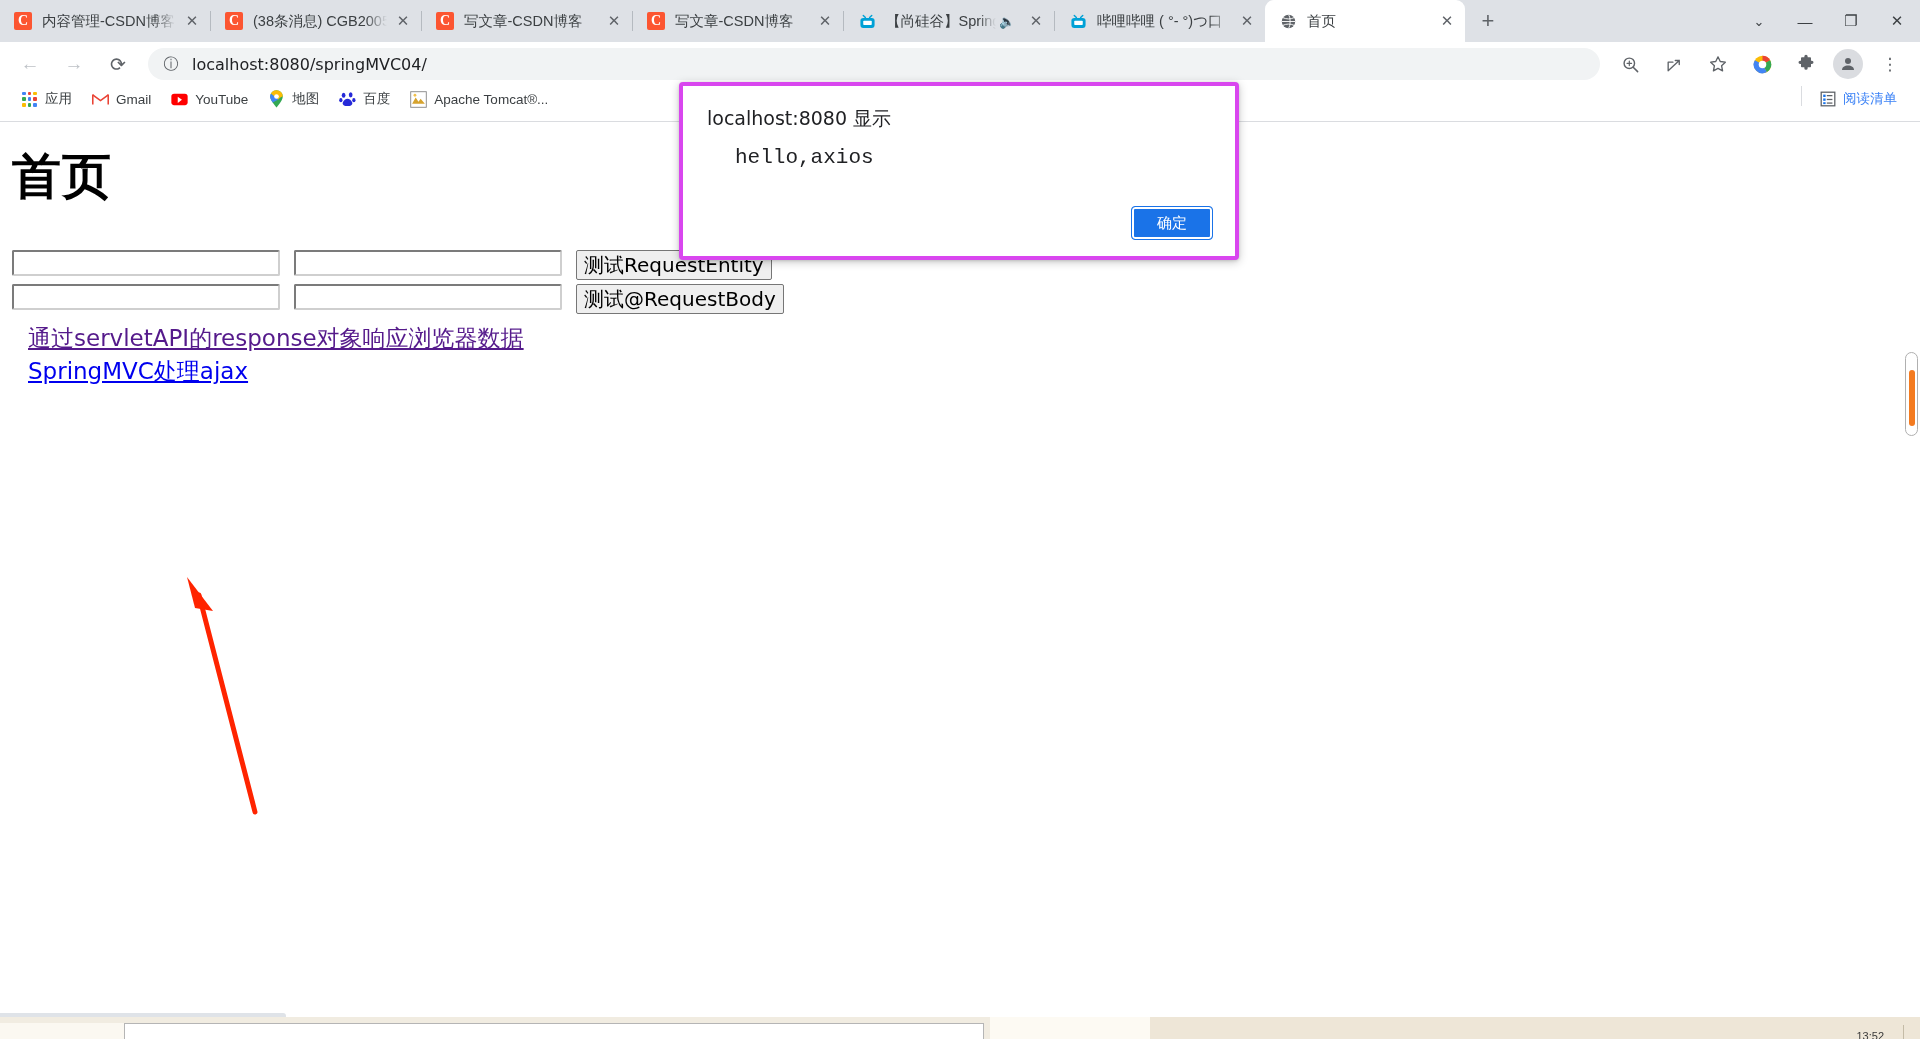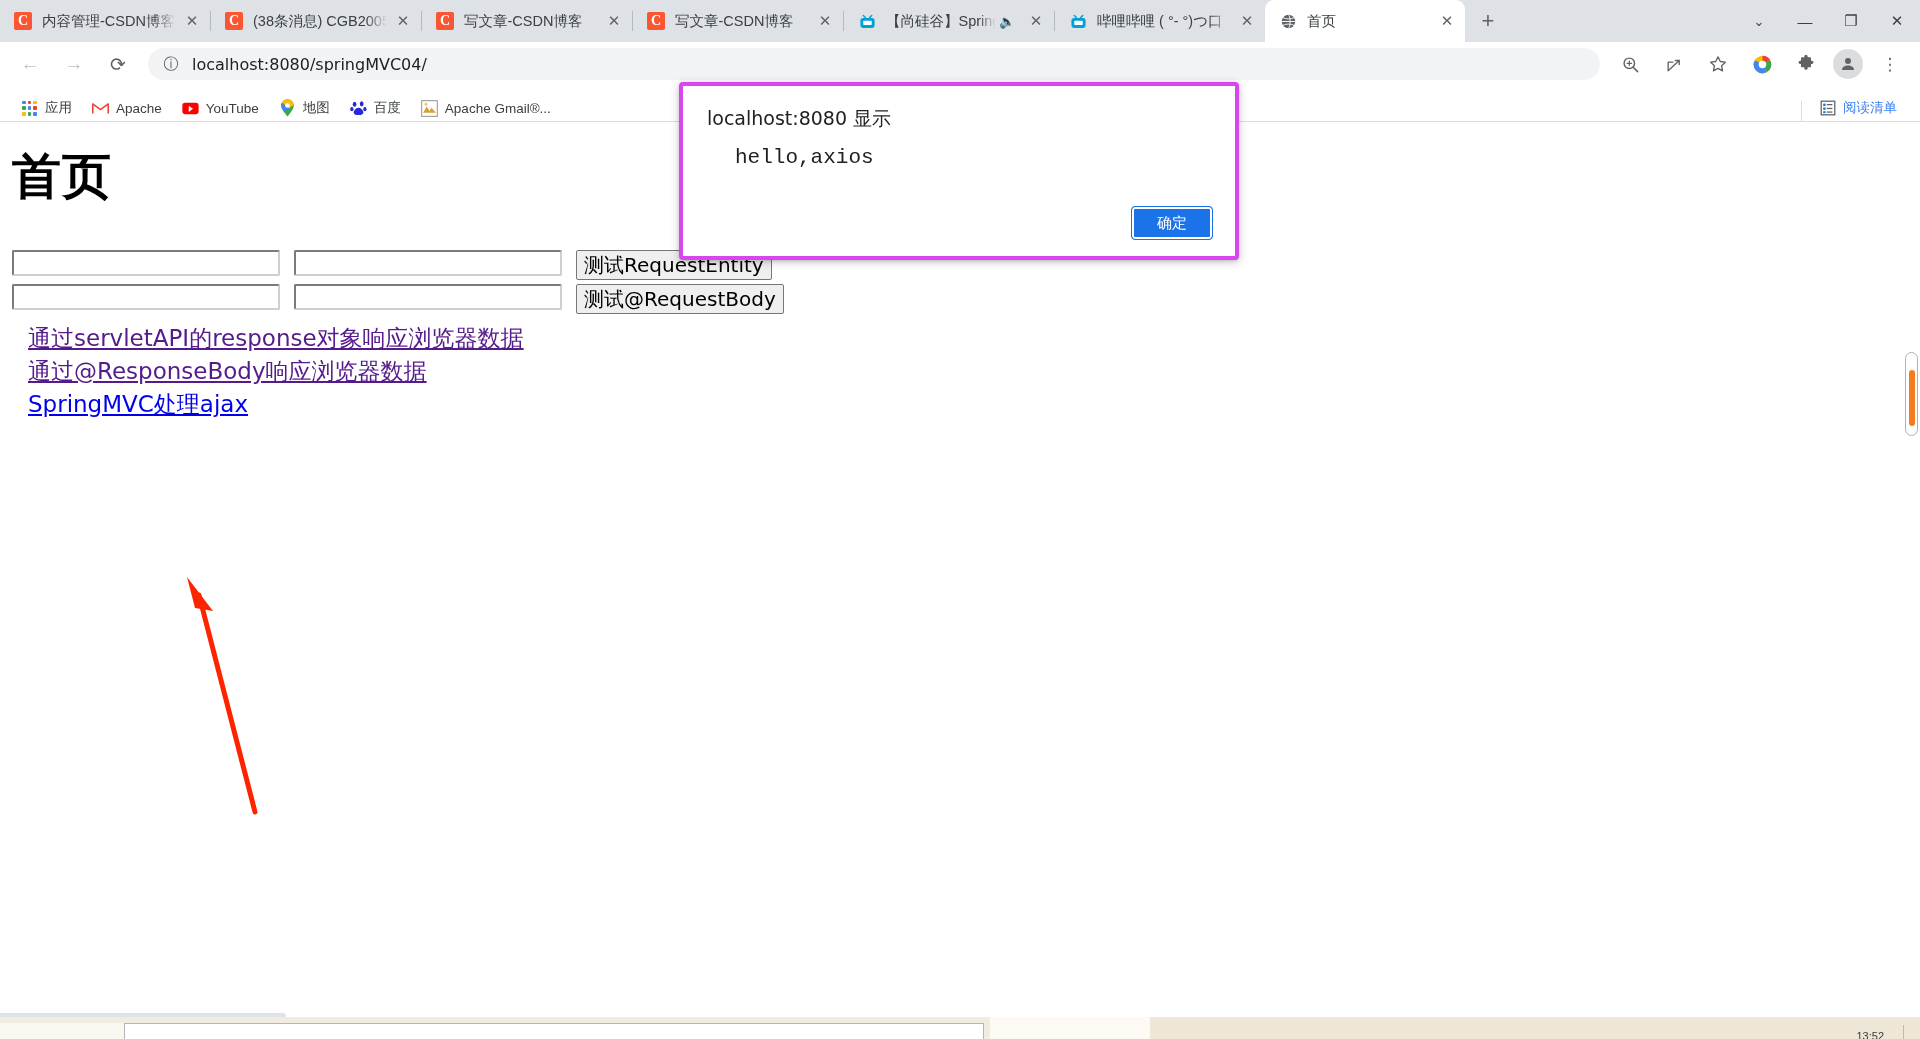--- a/index.html
+++ b/index.html
@@ -120,21 +120,21 @@
     background: #dadce0; color: #5f6368;
     display: flex; align-items: center; justify-content: center;
     margin: 0 5px; flex: 0 0 30px; font-size: 17px;
   }
 
   
   .bookmarks {
     position: absolute; top: 86px; left: 0;
     width: 1920px; height: 36px;
     background: #ffffff;
-    display: flex; align-items: flex-end;
+    display: flex; align-items: flex-start;
     padding: 0 12px;
     border-bottom: 1px solid #dadce0;
   }
   .bm {
     display: flex; align-items: center;
     height: 26px; padding: 0 9px; margin-right: 2px;
     border-radius: 4px;
     font-size: 13.5px; color: #3c4043;
     white-space: nowrap;
   }
@@ -442,21 +442,21 @@
     <span>应用</span>
   </div>
 
   <div class="bm">
     <span class="bm-ico">
       <svg width="17" height="13" viewBox="0 0 24 18" aria-hidden="true">
         <path d="M1 2.5l11 8 11-8" stroke="#ea4335" stroke-width="2.4" fill="none"></path>
         <path d="M1 2v14M23 2v14" stroke="#ea4335" stroke-width="2.4" fill="none"></path>
       </svg>
     </span>
-    <span>Apache</span>
+    <span>Gmail</span>
   </div>
 
   <div class="bm">
     <span class="bm-ico">
       <svg width="18" height="13" viewBox="0 0 24 17" aria-hidden="true">
         <rect x="0.5" y="0.5" width="23" height="16" rx="4" fill="#ff0000"></rect>
         <path d="M9.5 4.6l6 4.4-6 4.4z" fill="#fff"></path>
       </svg>
     </span>
     <span>YouTube</span>
@@ -488,21 +488,21 @@
   </div>
 
   <div class="bm">
     <span class="bm-ico">
       <svg width="17" height="17" viewBox="0 0 24 24" aria-hidden="true">
         <rect x="1" y="1" width="22" height="22" fill="#fff" stroke="#888" stroke-width="1.3"></rect>
         <path d="M3 18l5-9 4 6 3-4 6 7z" fill="#d6a32e"></path>
         <circle cx="7" cy="6" r="2" fill="#f2c14e"></circle>
       </svg>
     </span>
-    <span>Apache Gmail®...</span>
+    <span>Apache Tomcat®...</span>
   </div>
 
   <div class="bm-spacer"></div>
   <div class="bm-divider"></div>
 
   <div class="bm reading-list">
     <span class="bm-ico">
       <svg width="16" height="16" viewBox="0 0 20 20" aria-hidden="true">
         <rect x="1.5" y="1.5" width="17" height="17" fill="#fff" stroke="#5f6368" stroke-width="1.6"></rect>
         <rect x="4" y="4.5" width="3" height="3" fill="#1a73e8"></rect>
@@ -529,21 +529,20 @@
     </div>
     <div class="form-row">
       <input class="txt" type="text" value="" style="">
       <input class="txt" type="text" value="" style="">
       <button class="btn">测试@RequestBody</button>
     </div>
   </div>
 
   <div class="links">
     <a class="alink" href="#">通过servletAPI的response对象响应浏览器数据</a>
-    <a class="alink" href="#">通过@ResponseBody响应浏览器数据</a>
     <a class="alink unvisited" href="#">SpringMVC处理ajax</a>
   </div>
 
   <svg class="arrow" width="110" height="240" viewBox="0 0 110 240">
     <path d="M70 235 L14 18" stroke="#ff2400" stroke-width="5" fill="none" stroke-linecap="round"></path>
     <path d="M2 0 L28 34 L10 31 Z" fill="#ff2400"></path>
   </svg>
 
   <div class="pg-scrollbar">
     <div class="pg-scroll-thumb"></div>

